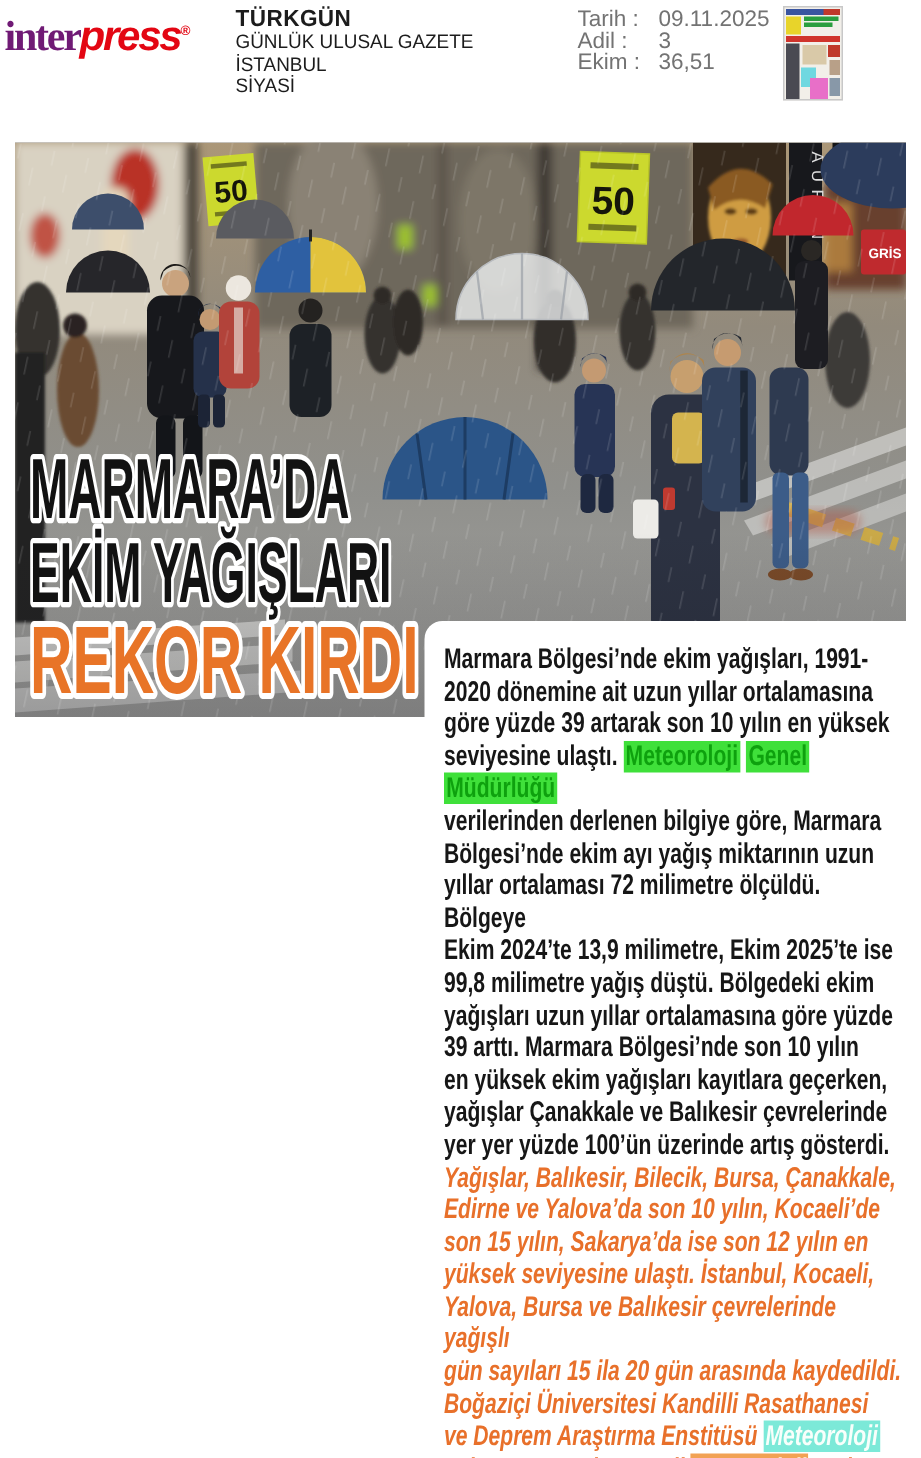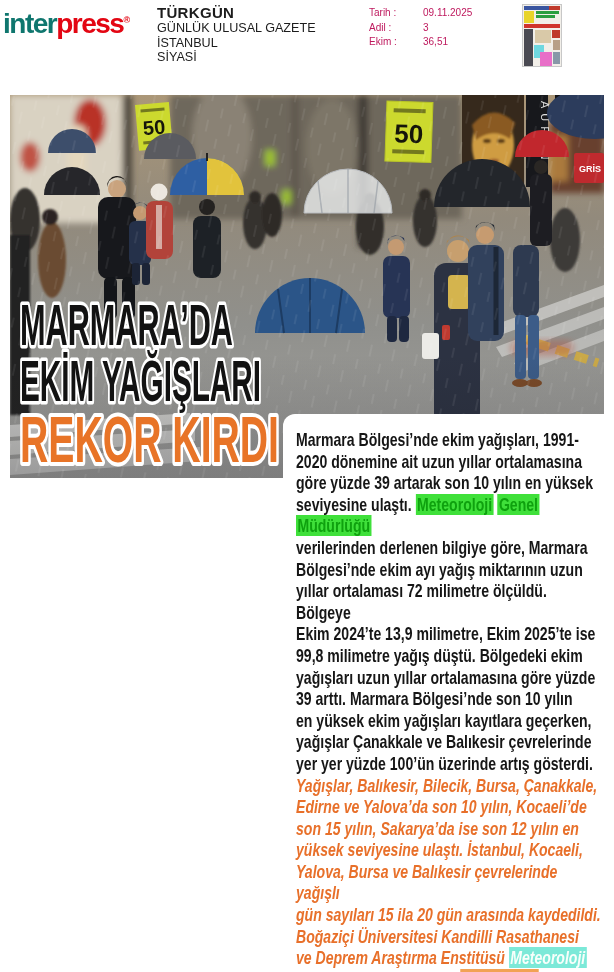--- a/index.html
+++ b/index.html
@@ -1,26 +1,26 @@
 <!DOCTYPE html>
 <html><head>
 <meta charset="utf-8">
 <style>
   html,body{margin:0;padding:0;}
   body{width:614px;height:972px;background:#ffffff;font-family:"Liberation Sans",sans-serif;position:relative;overflow:hidden;}
   .page{position:absolute;inset:0;background:#fff;}
 
   
   .logo{position:absolute;left:3px;top:6px;font-size:28px;font-weight:bold;letter-spacing:-1.5px;line-height:28px;}
-  .logo .p1{color:#0f766e;}
-  .logo .p2{color:#e30613;}
+  .logo .p1{color:#701a75;font-family:Liberation Serif, serif;}
+  .logo .p2{color:#e30613;font-style:italic;}
   .logo .reg{font-size:9px;color:#e30613;vertical-align:super;letter-spacing:0;}
   .pub{position:absolute;left:157px;top:5px;font-size:13px;line-height:14.5px;color:#1c1c1c;transform:scaleX(.97);transform-origin:0 0;white-space:nowrap;}
   .pub .name{font-size:15.5px;font-weight:bold;letter-spacing:.3px;line-height:16px;}
-  .meta{position:absolute;left:369px;top:6px;font-size:10px;line-height:14.5px;color:#be185d;}
+  .meta{position:absolute;left:385px;top:6px;font-size:15px;line-height:14.5px;color:#737373;}
   .meta .row{display:grid;grid-template-columns:52px auto;column-gap:2px;white-space:nowrap;}
 
   
   .thumb{position:absolute;left:522px;top:4px;width:40px;height:63px;background:#f2efe9;border:1px solid #c8c8c8;box-sizing:border-box;}
   .thumb div{position:absolute;}
   .t1{left:1px;top:1px;width:36px;height:4px;background:#3a55a0;}
   .t1b{left:26px;top:1px;width:11px;height:4px;background:#c0392b;}
   .t2{left:1px;top:6px;width:10px;height:12px;background:#e8d42a;}
   .t3{left:13px;top:6px;width:23px;height:3px;background:#2a9e3f;}
   .t4{left:13px;top:10px;width:19px;height:3px;background:#2a9e3f;}

